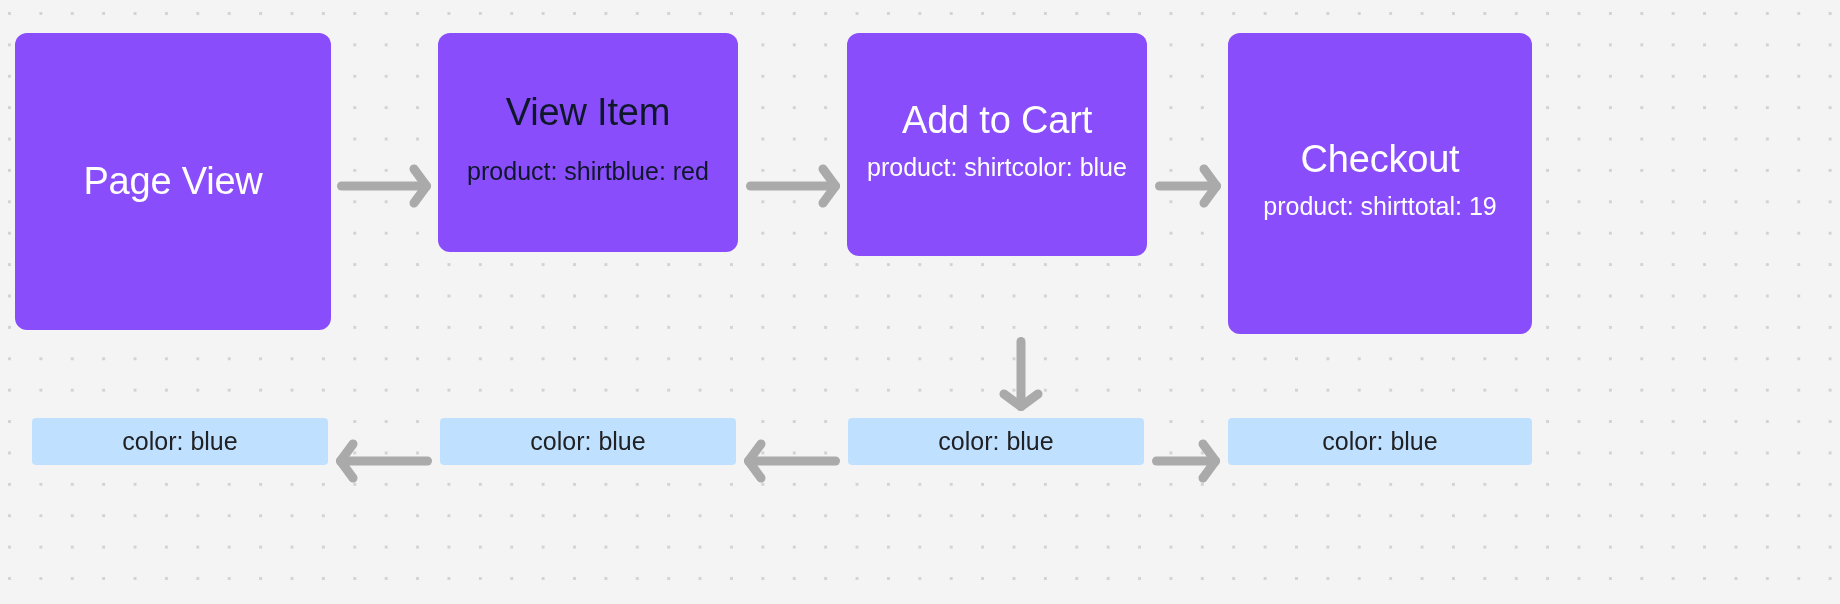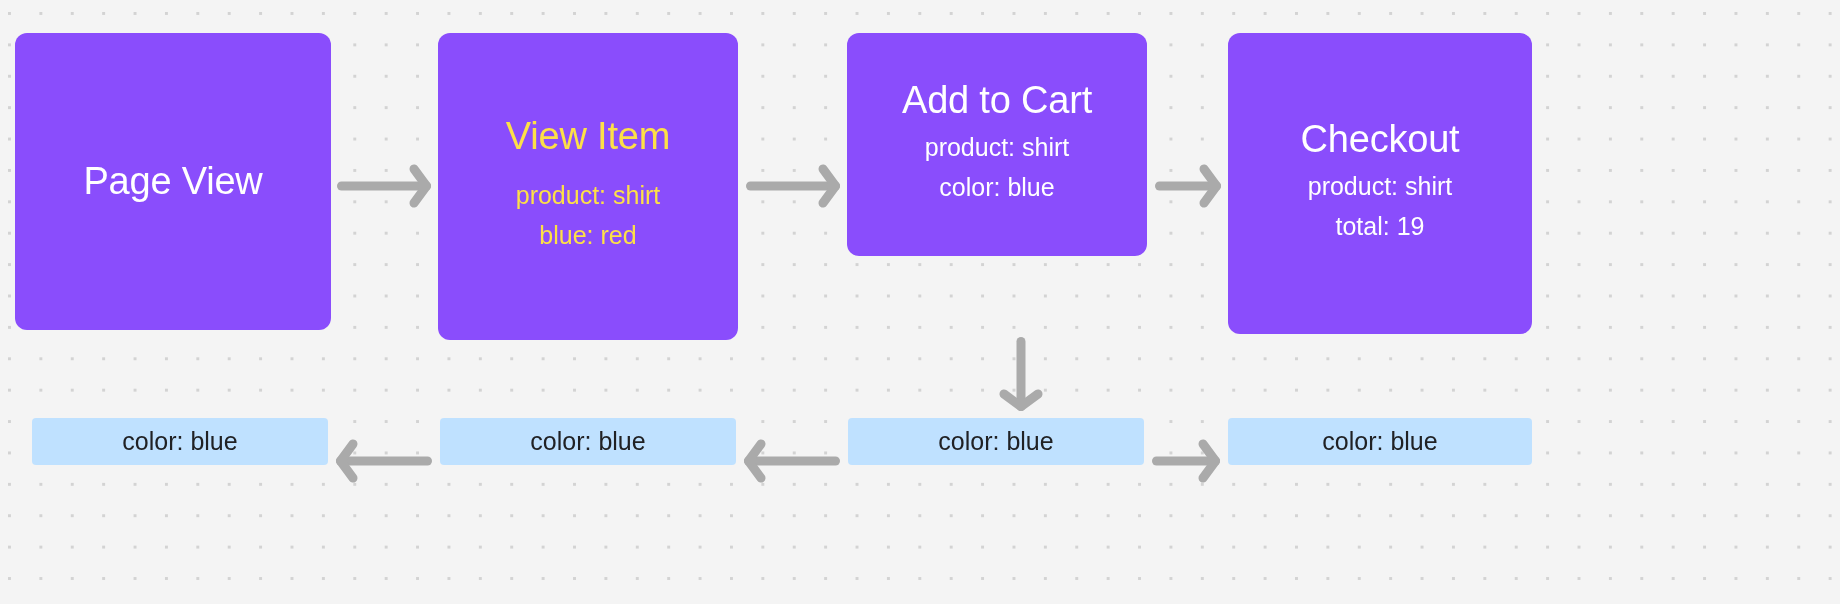--- a/index.html
+++ b/index.html
@@ -37,21 +37,21 @@
     font-weight:400;
     letter-spacing:-0.2px;
     white-space:nowrap;
   }
   .event-prop {
     font-size:25px;
     line-height:1.62;
     font-weight:400;
     white-space:nowrap;
   }
-  .event-props { display:flex; flex-direction:column; align-items:center; margin-top:6px; }
+  .event-props { display:flex; flex-direction:row; align-items:center; margin-top:6px; }
 
   
   .prop-node {
     position:absolute;
     background:#bfe1ff;
     border-radius:4px;
     display:flex;
     align-items:center;
     justify-content:center;
     color:#202124;
@@ -66,21 +66,21 @@
 </head>
 <body>
 
 <div id="canvas" style="width: 1840px; height: 604px; background-color: rgb(244, 244, 244);">
 
   <div class="event-node no-props" id="ev0" style="left: 15px; top: 33px; width: 316px; height: 297px; background: rgb(138, 77, 252); color: rgb(255, 255, 255);">
     <div class="event-title">Page View</div>
 
   </div>
 
-  <div class="event-node" id="ev1" style="left: 438px; top: 33px; width: 300px; height: 307px; background: rgb(138, 77, 252); color: #fde047; gap: 12px;">
+  <div class="event-node" id="ev1" style="left: 438px; top: 33px; width: 300px; height: 219px; background: rgb(138, 77, 252); color: #0f172a; gap: 12px;">
     <div class="event-title">View Item</div>
     <div class="event-props">
       <div class="event-prop">product: shirt</div>
       <div class="event-prop">blue: red</div>
     </div>
   </div>
 
   <div class="event-node" id="ev2" style="left: 847px; top: 33px; width: 300px; height: 223px; background: rgb(138, 77, 252); color: rgb(255, 255, 255);">
     <div class="event-title">Add to Cart</div>
     <div class="event-props">

